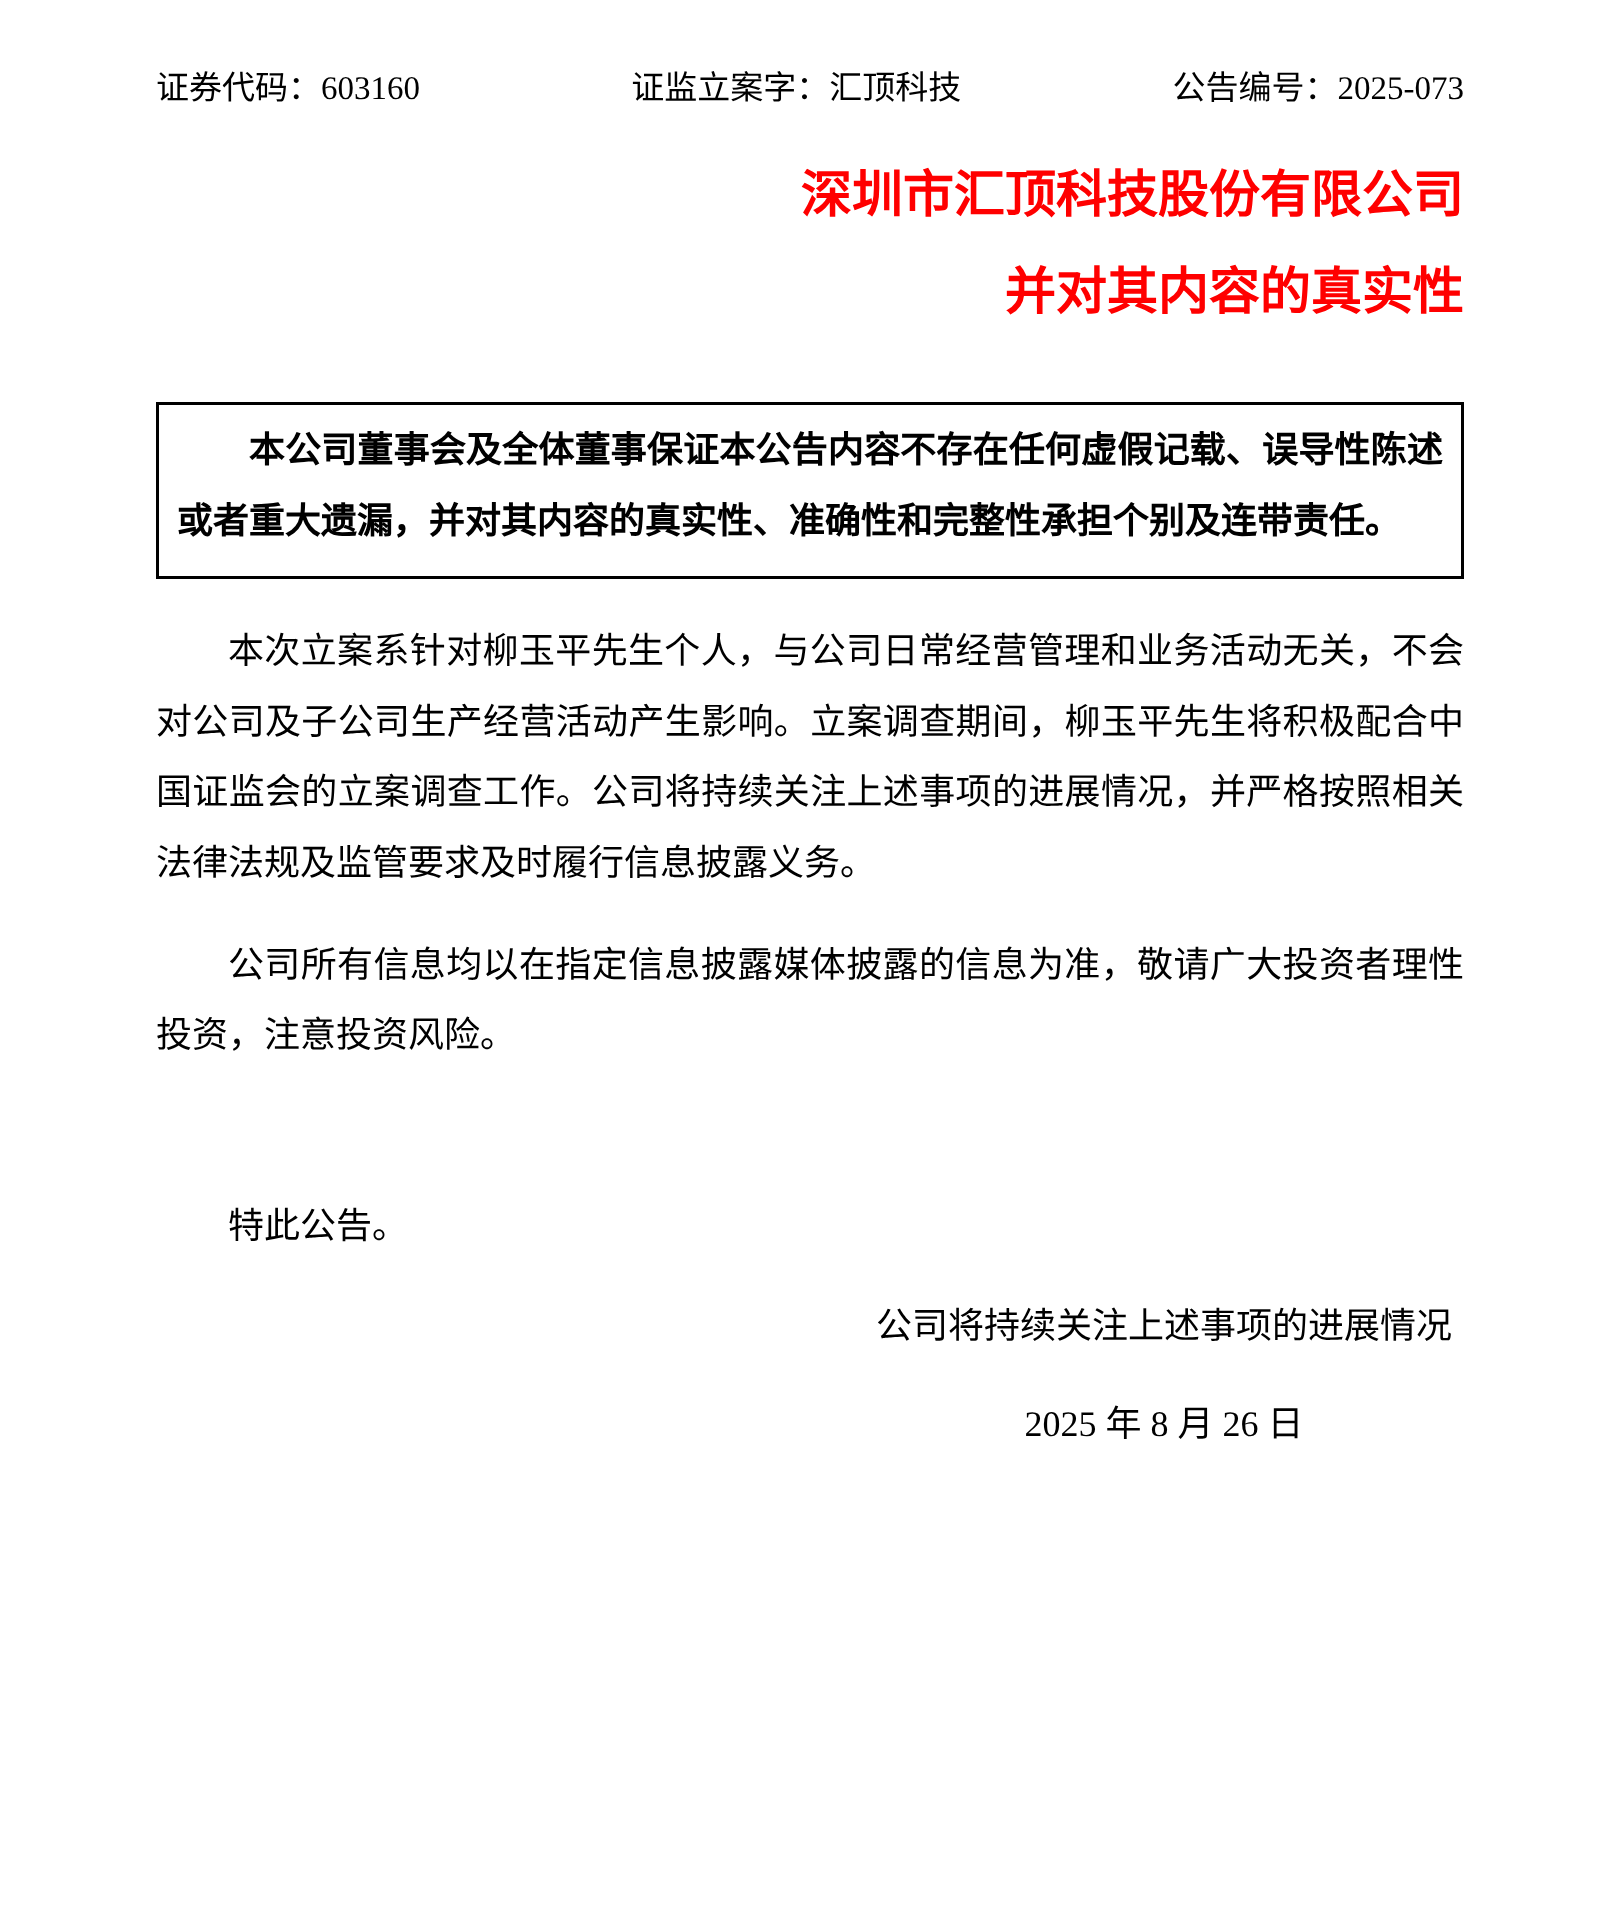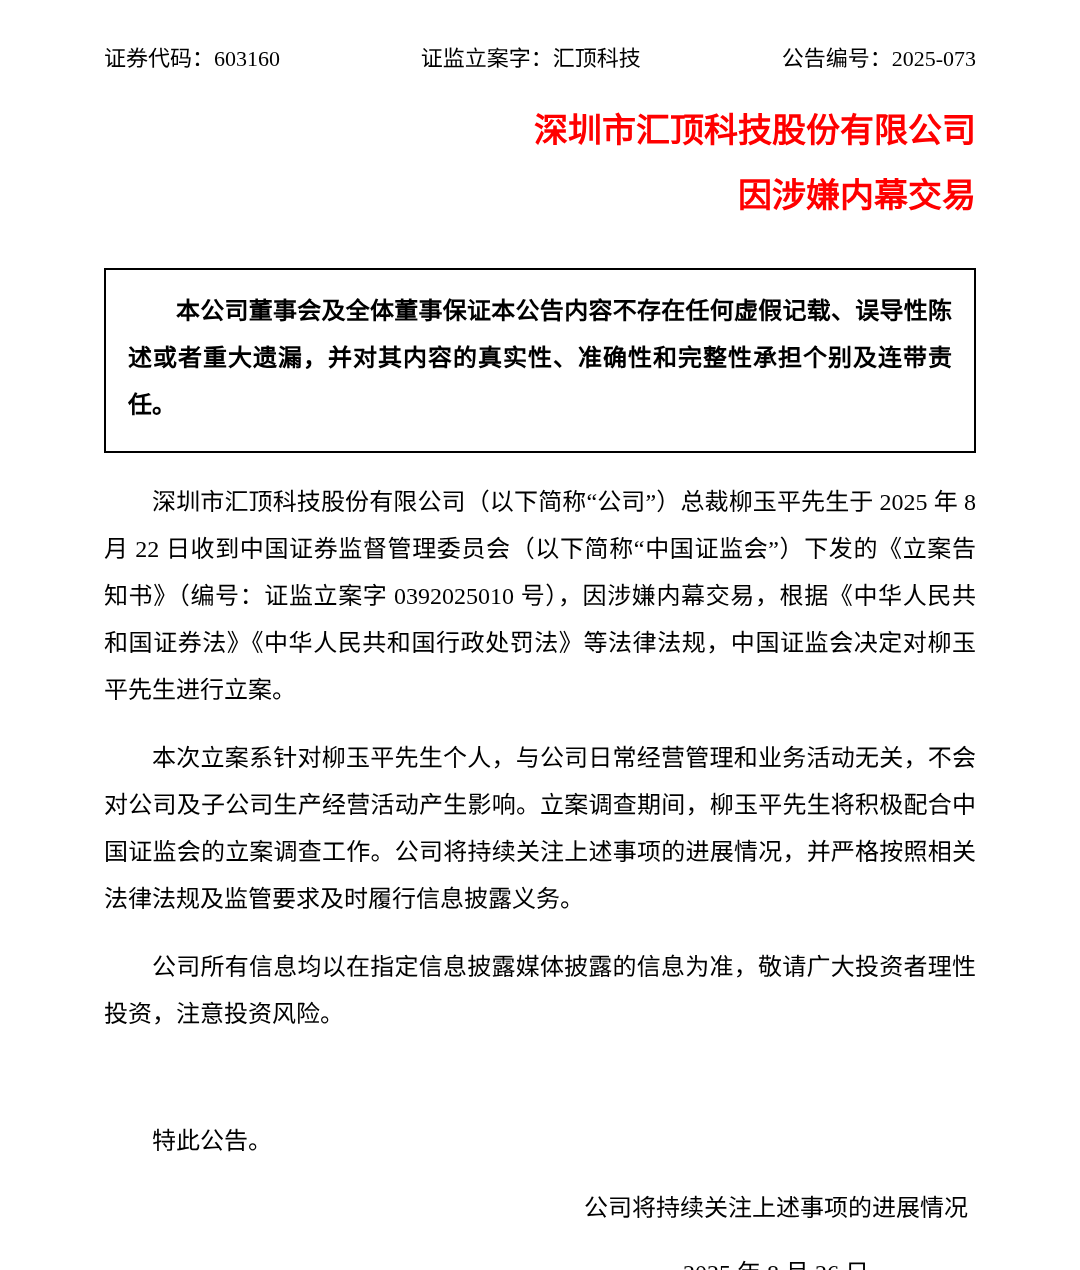--- a/index.html
+++ b/index.html
@@ -39,21 +39,21 @@
   .title-line {
     display: block;
     line-height: 65px;
   }
   .disclaimer-box {
     margin-top: 40px;
     border: 2px solid #000000;
     padding: 8px 12px 12px 12px;
   }
   .disclaimer-box p {
-    margin: 10px;
+    margin: 0;
     font-weight: bold;
     font-size: 24px;
     line-height: 47px;
     text-indent: 2em;
     text-align: justify;
   }
   .body-section {
     margin-top: 26px;
   }
   .body-para {
@@ -92,29 +92,28 @@
 <div class="page">
 
   <div class="header-row">
     <span>证券代码：603160</span>
     <span>证监立案字：汇顶科技</span>
     <span>公告编号：2025-073</span>
   </div>
 
   <h1 class="title">
     <span class="title-line">深圳市汇顶科技股份有限公司</span>
-    <span class="title-line">因涉嫌内幕交易</span>
+    <span class="title-line">并对其内容的真实性</span>
   </h1>
 
   <div class="disclaimer-box">
     <p>本公司董事会及全体董事保证本公告内容不存在任何虚假记载、误导性陈述或者重大遗漏，并对其内容的真实性、准确性和完整性承担个别及连带责任。</p>
   </div>
 
   <div class="body-section">
-    <p class="body-para">深圳市汇顶科技股份有限公司（以下简称“公司”）总裁柳玉平先生于 2025 年 8 月 22 日收到中国证券监督管理委员会（以下简称“中国证监会”）下发的《立案告知书》（编号：证监立案字 0392025010 号），因涉嫌内幕交易，根据《中华人民共和国证券法》《中华人民共和国行政处罚法》等法律法规，中国证监会决定对柳玉平先生进行立案。</p>
     <p class="body-para">本次立案系针对柳玉平先生个人，与公司日常经营管理和业务活动无关，不会对公司及子公司生产经营活动产生影响。立案调查期间，柳玉平先生将积极配合中国证监会的立案调查工作。公司将持续关注上述事项的进展情况，并严格按照相关法律法规及监管要求及时履行信息披露义务。</p>
     <p class="body-para">公司所有信息均以在指定信息披露媒体披露的信息为准，敬请广大投资者理性投资，注意投资风险。</p>
   </div>
 
   <p class="closing">特此公告。</p>
 
   <div class="signature-block">
     <div class="signature-line">公司将持续关注上述事项的进展情况</div>
     <div class="date-line">2025 年 8 月 26 日</div>
   </div>

